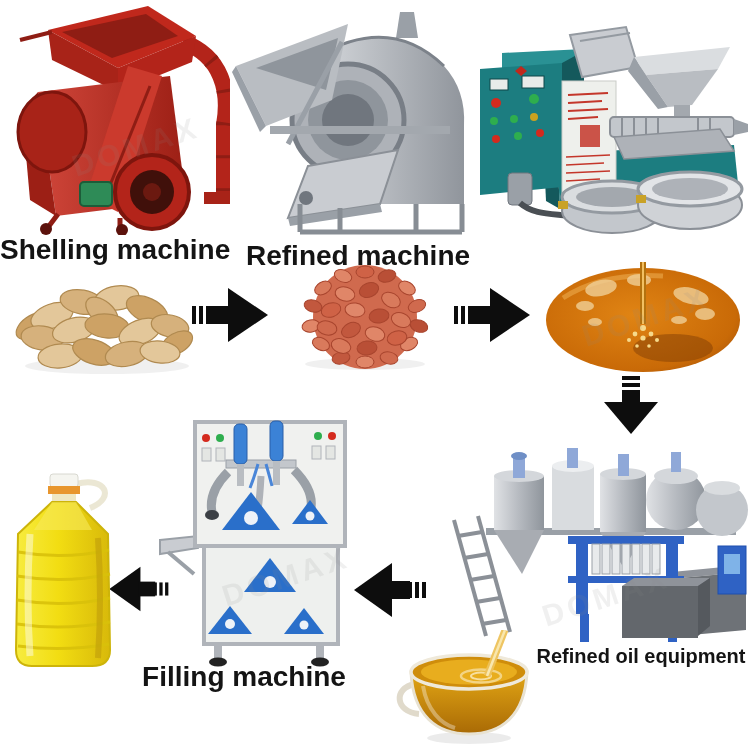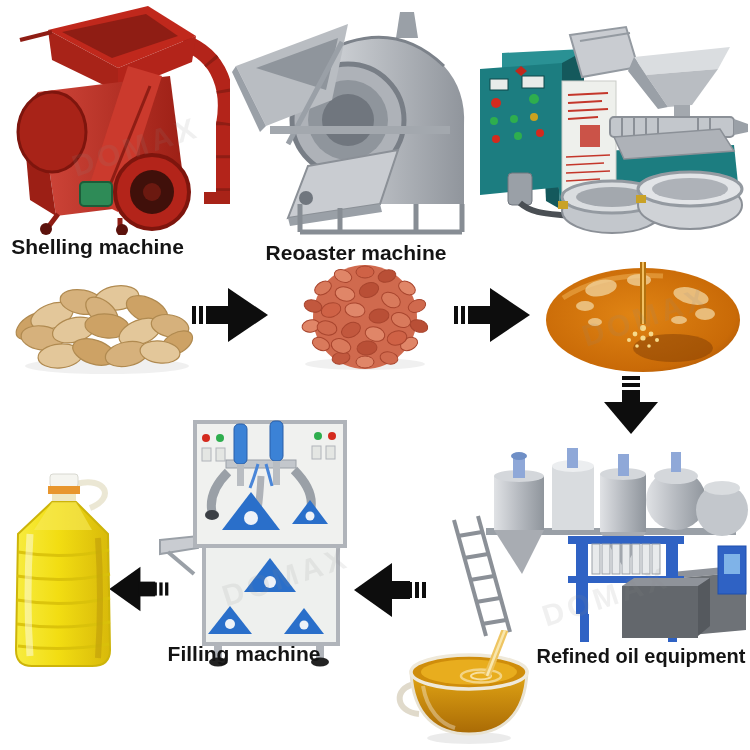--- a/index.html
+++ b/index.html
@@ -1,20 +1,20 @@
 <!DOCTYPE html>
 <html><head>
 <meta charset="utf-8">
 <style>
   html,body{margin:0;padding:0;background:#fff;}
   #canvas{position:relative;width:750px;height:750px;background:#ffffff;overflow:hidden;
           font-family:"Liberation Sans",sans-serif;}
   .fig{position:absolute;}
   .fig svg{width:100%;height:100%;display:block;}
-  .label{position:absolute;font-weight:bold;font-size:21px;color:#141414;text-align:center;
+  .label{position:absolute;font-weight:bold;font-size:28px;color:#141414;text-align:center;
          white-space:nowrap;line-height:1.1;}
   .label.small{font-size:20px;}
   .arrow{position:absolute;}
   .arrow svg{width:100%;height:100%;display:block;}
   .watermark{position:absolute;font-weight:bold;font-size:30px;color:#8a8a8a;opacity:0.12;
              transform:rotate(-18deg);pointer-events:none;letter-spacing:4px;}
 </style>
 </head>
 <body>
 
@@ -138,21 +138,21 @@
       <g>
         <ellipse cx="228" cy="180" rx="52" ry="24" fill="#cfd2d6" stroke="#8b9097" stroke-width="2"></ellipse>
         <ellipse cx="228" cy="164" rx="52" ry="17" fill="#e2e4e7" stroke="#949aa1" stroke-width="3"></ellipse>
         <ellipse cx="228" cy="164" rx="38" ry="11" fill="#aeb2b8"></ellipse>
         <rect x="174" y="170" width="10" height="8" fill="#c9a227"></rect>
       </g>
     </svg>
   </div>
 
   <div class="label" style="left:0px;top:235px;width:195px;">Shelling machine</div>
-  <div class="label" style="left:246px;top:241px;width:220px;">Reoaster machine</div>
+  <div class="label" style="left:246px;top:241px;width:220px;">Refined machine</div>
 
   <div class="fig" style="left:12px;top:268px;width:190px;height:108px;">
     <svg viewBox="0 0 190 108">
       <ellipse cx="95" cy="98" rx="82" ry="8" fill="#000" opacity="0.06"></ellipse>
       <g stroke="#b08a50" stroke-width="1.2">
         <ellipse cx="20" cy="58" rx="18" ry="10" fill="#cda265" transform="rotate(-35 20 58)"></ellipse>
         <ellipse cx="40" cy="48" rx="22" ry="12" fill="#e3c79a" transform="rotate(-20 40 48)"></ellipse>
         <ellipse cx="70" cy="34" rx="22" ry="12" fill="#d6b17c" transform="rotate(10 70 34)"></ellipse>
         <ellipse cx="105" cy="30" rx="22" ry="12" fill="#e3c79a" transform="rotate(-8 105 30)"></ellipse>
         <ellipse cx="135" cy="42" rx="22" ry="12" fill="#cda265" transform="rotate(25 135 42)"></ellipse>
@@ -453,21 +453,21 @@
       <ellipse cx="76" cy="42" rx="58" ry="17" fill="#cf8d0b" stroke="#efe9da" stroke-width="3.5"></ellipse>
       <ellipse cx="76" cy="42" rx="48" ry="12.5" fill="#e8ad1e"></ellipse>
       <ellipse cx="88" cy="46" rx="20" ry="6.5" fill="none" stroke="#f4d88f" stroke-width="2.5" opacity="0.9"></ellipse>
       <ellipse cx="88" cy="46" rx="10" ry="3.4" fill="none" stroke="#f8e4ae" stroke-width="2" opacity="0.9"></ellipse>
       <path d="M112,0 L94,46" stroke="#eec25a" stroke-width="7" opacity="0.95"></path>
       <path d="M112,0 L94,46" stroke="#f9e7ae" stroke-width="2.5"></path>
       <path d="M30,56 C34,80 48,94 62,98" stroke="#fff" stroke-width="4" fill="none" opacity="0.35"></path>
     </svg>
   </div>
 
-  <div class="label" style="left:134px;top:642px;width:220px;">Filling machine</div>
+  <div class="label" style="left:134px;top:662px;width:220px;">Filling machine</div>
   <div class="label small" style="left:521px;top:645px;width:240px;">Refined oil equipment</div>
 
   <div class="watermark" style="left:70px;top:130px;">DOMAX</div>
   <div class="watermark" style="left:580px;top:300px;">DOMAX</div>
   <div class="watermark" style="left:540px;top:580px;">DOMAX</div>
   <div class="watermark" style="left:220px;top:560px;">DOMAX</div>
 
 </div>
 
 </body></html>

